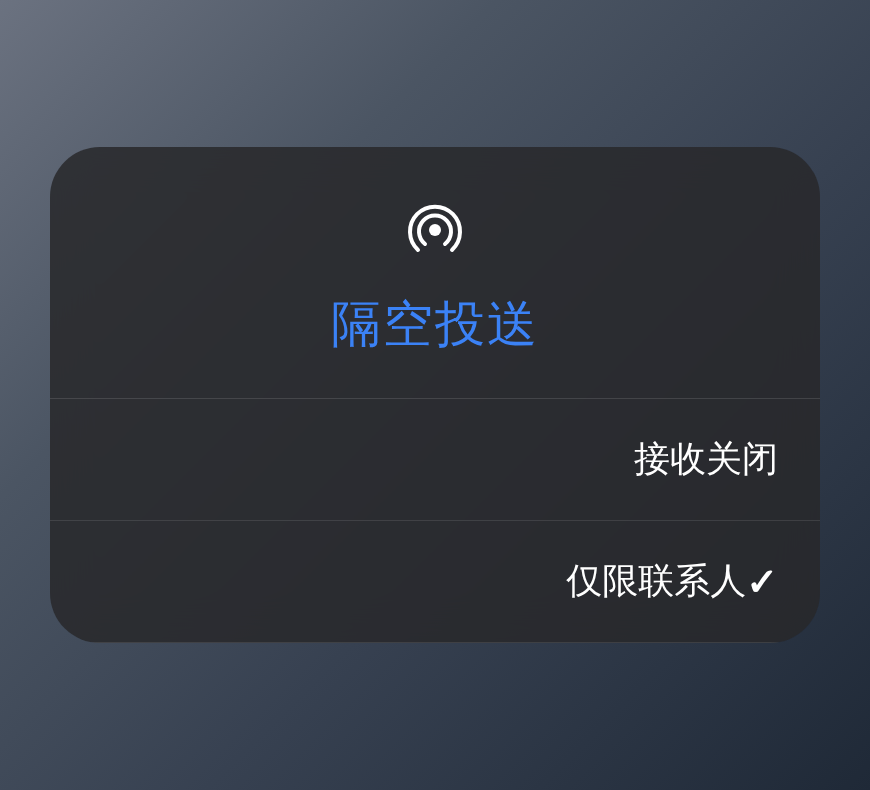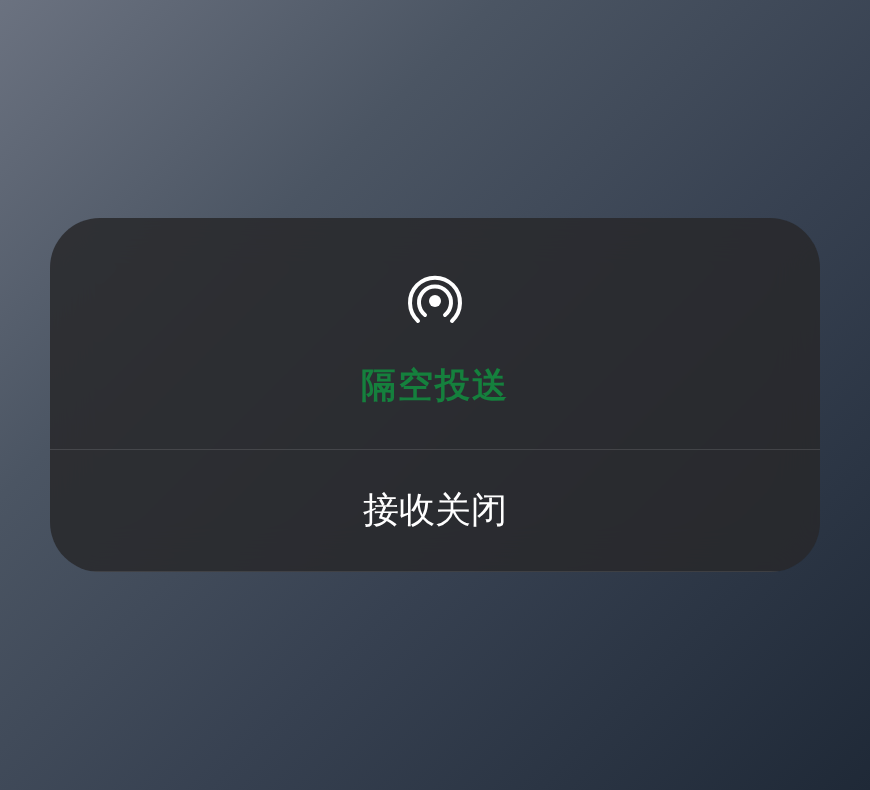--- a/index.html
+++ b/index.html
@@ -29,29 +29,29 @@
       flex-direction: column;
       align-items: center;
       justify-content: center;
       padding: 50px 0 40px 0;
       border-bottom: 1px solid rgba(255, 255, 255, 0.12);
     }
     .icon-wrap {
       margin-bottom: 28px;
     }
     .title {
-      color: #15803d;
-      font-size: 35px;
-      font-weight: 700;
+      color: #3b82f6;
+      font-size: 50px;
+      font-weight: 400;
       letter-spacing: 2px;
     }
     .option {
       display: flex;
       align-items: center;
-      justify-content: center;
+      justify-content: flex-end;
       padding: 36px 42px;
       border-bottom: 1px solid rgba(255, 255, 255, 0.1);
       cursor: pointer;
     }
     .option-label {
       color: #ffffff;
       font-size: 36px;
       font-weight: 400;
     }
     .checkmark {
@@ -72,14 +72,18 @@
         <path d="M 14 53 A 25 25 0 1 1 48 53" stroke="#ffffff" stroke-width="4" fill="none" stroke-linecap="round"></path>
       </svg>
     </div>
     <div class="title">隔空投送</div>
   </div>
 
   <div class="option">
     <span class="option-label">接收关闭</span>
   </div>
 
+  <div class="option">
+    <span class="option-label">仅限联系人</span>
+    <span class="checkmark">✓</span>
+  </div>
 
 </div>
 
 </body></html>

